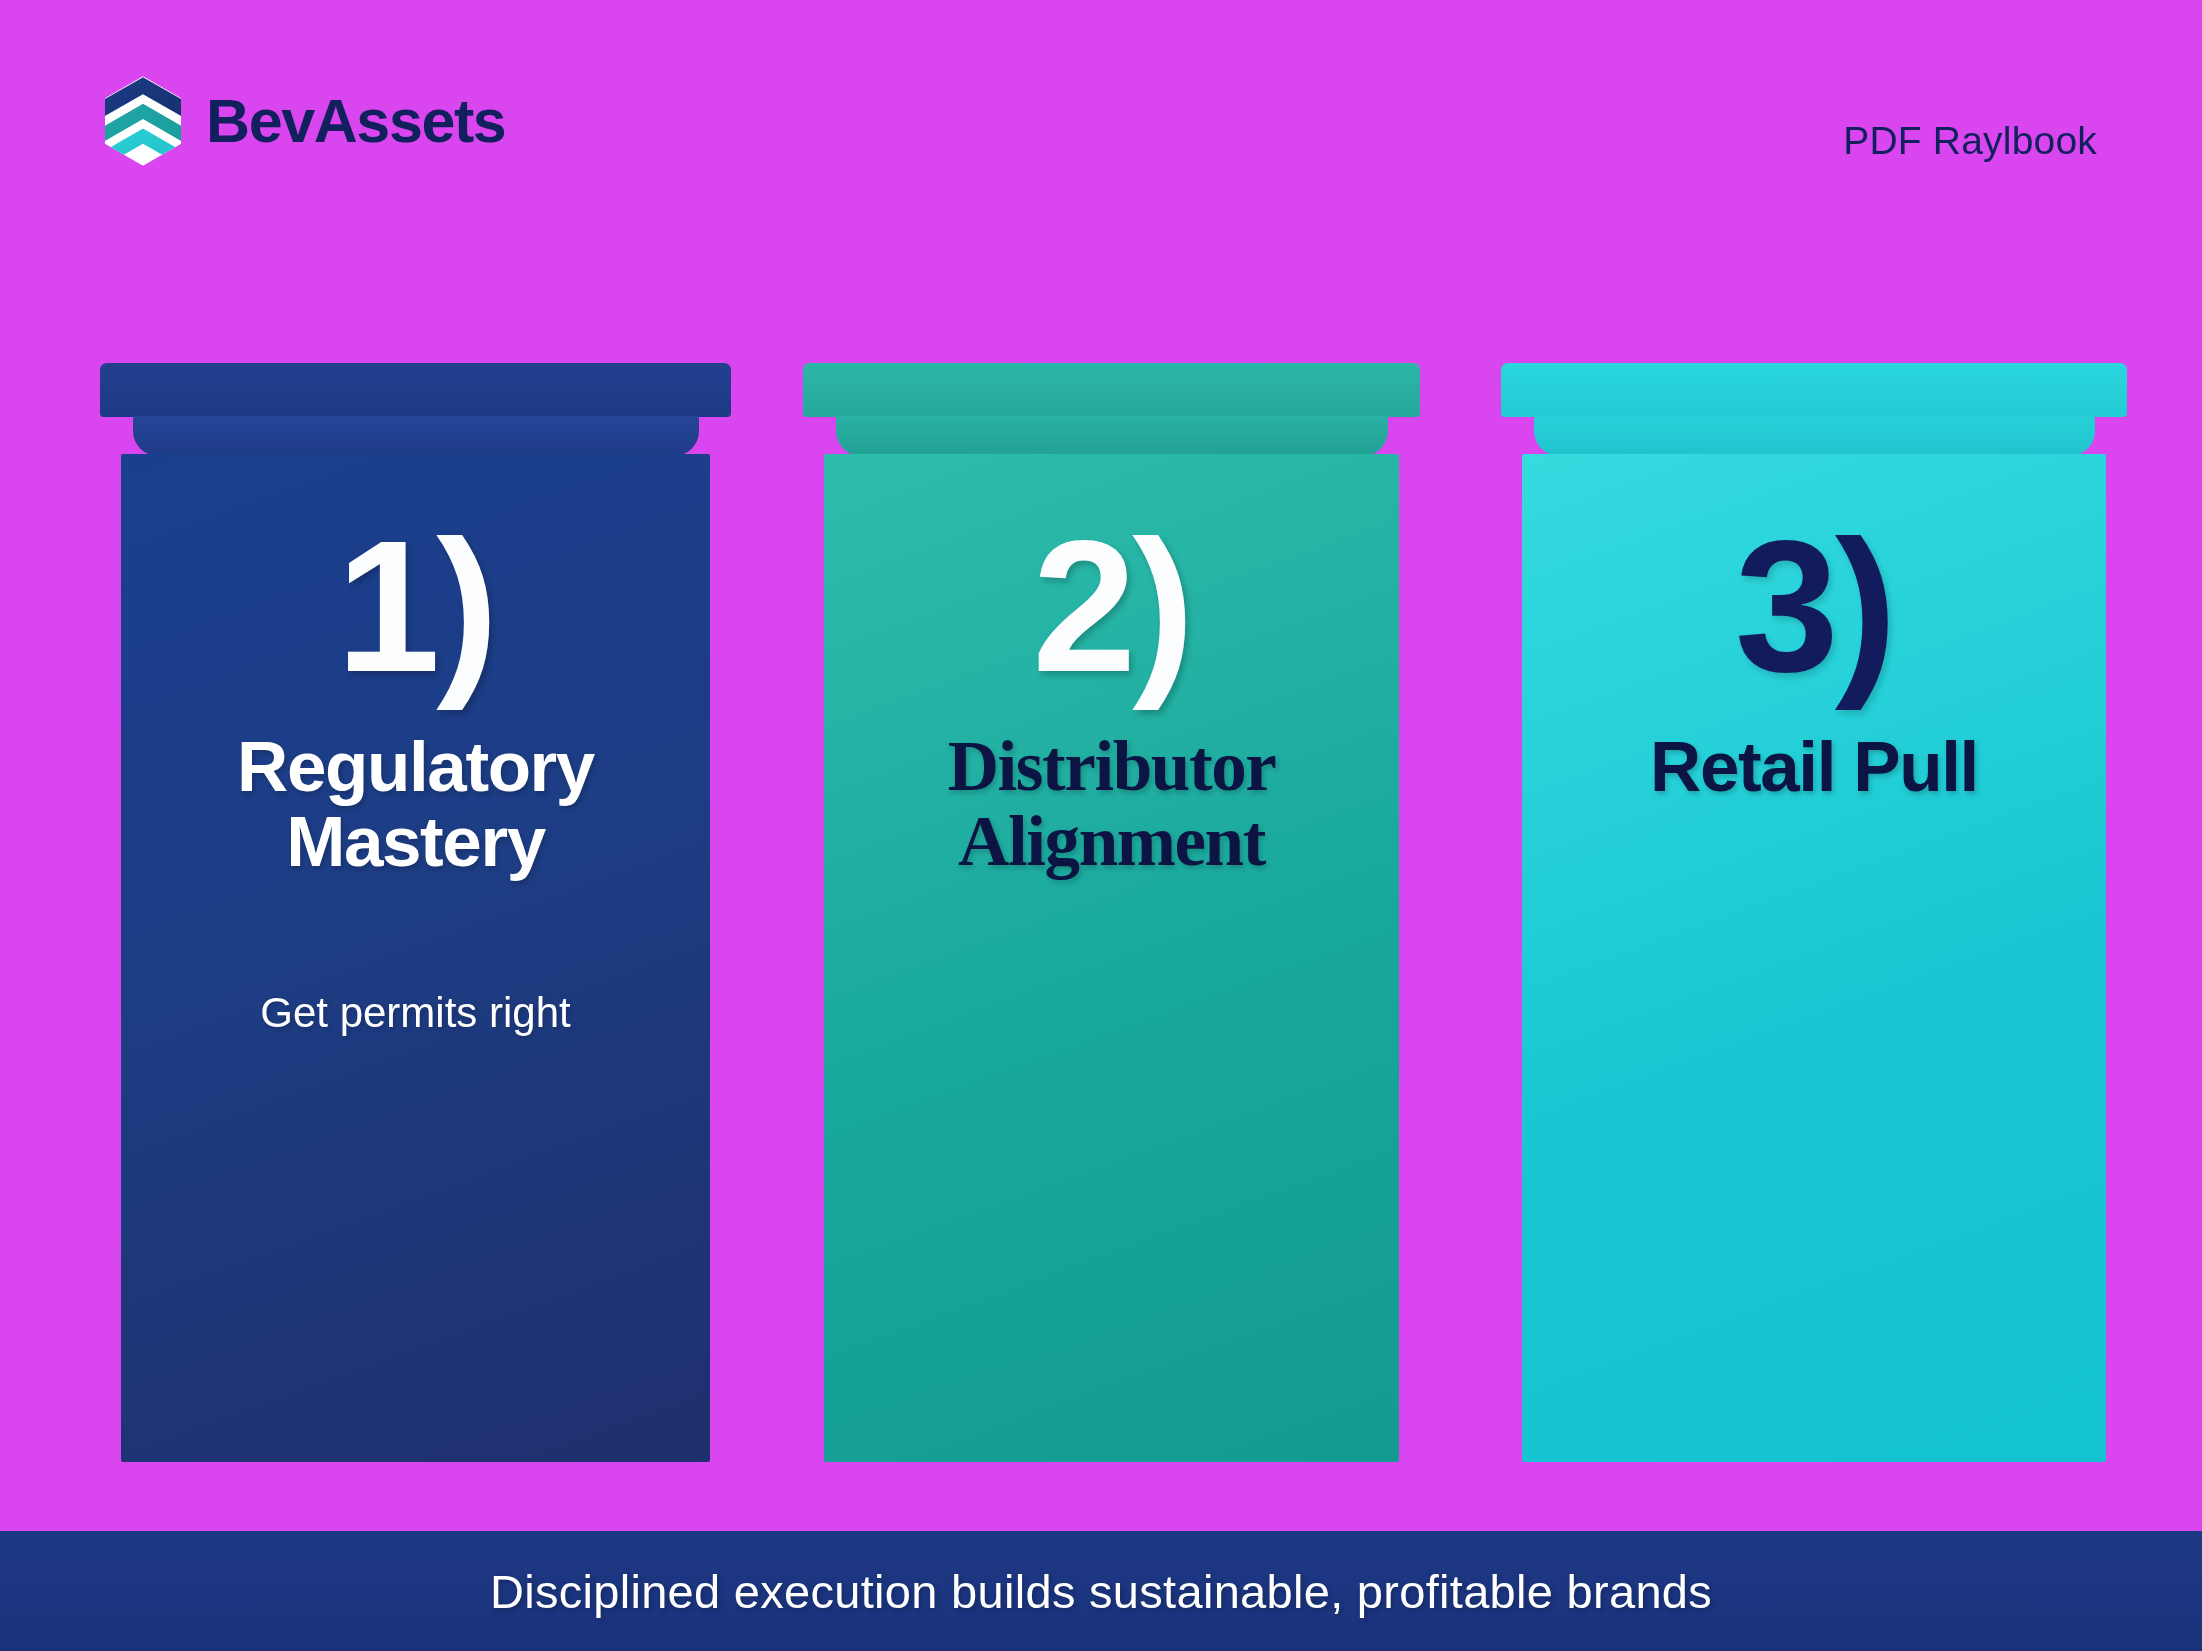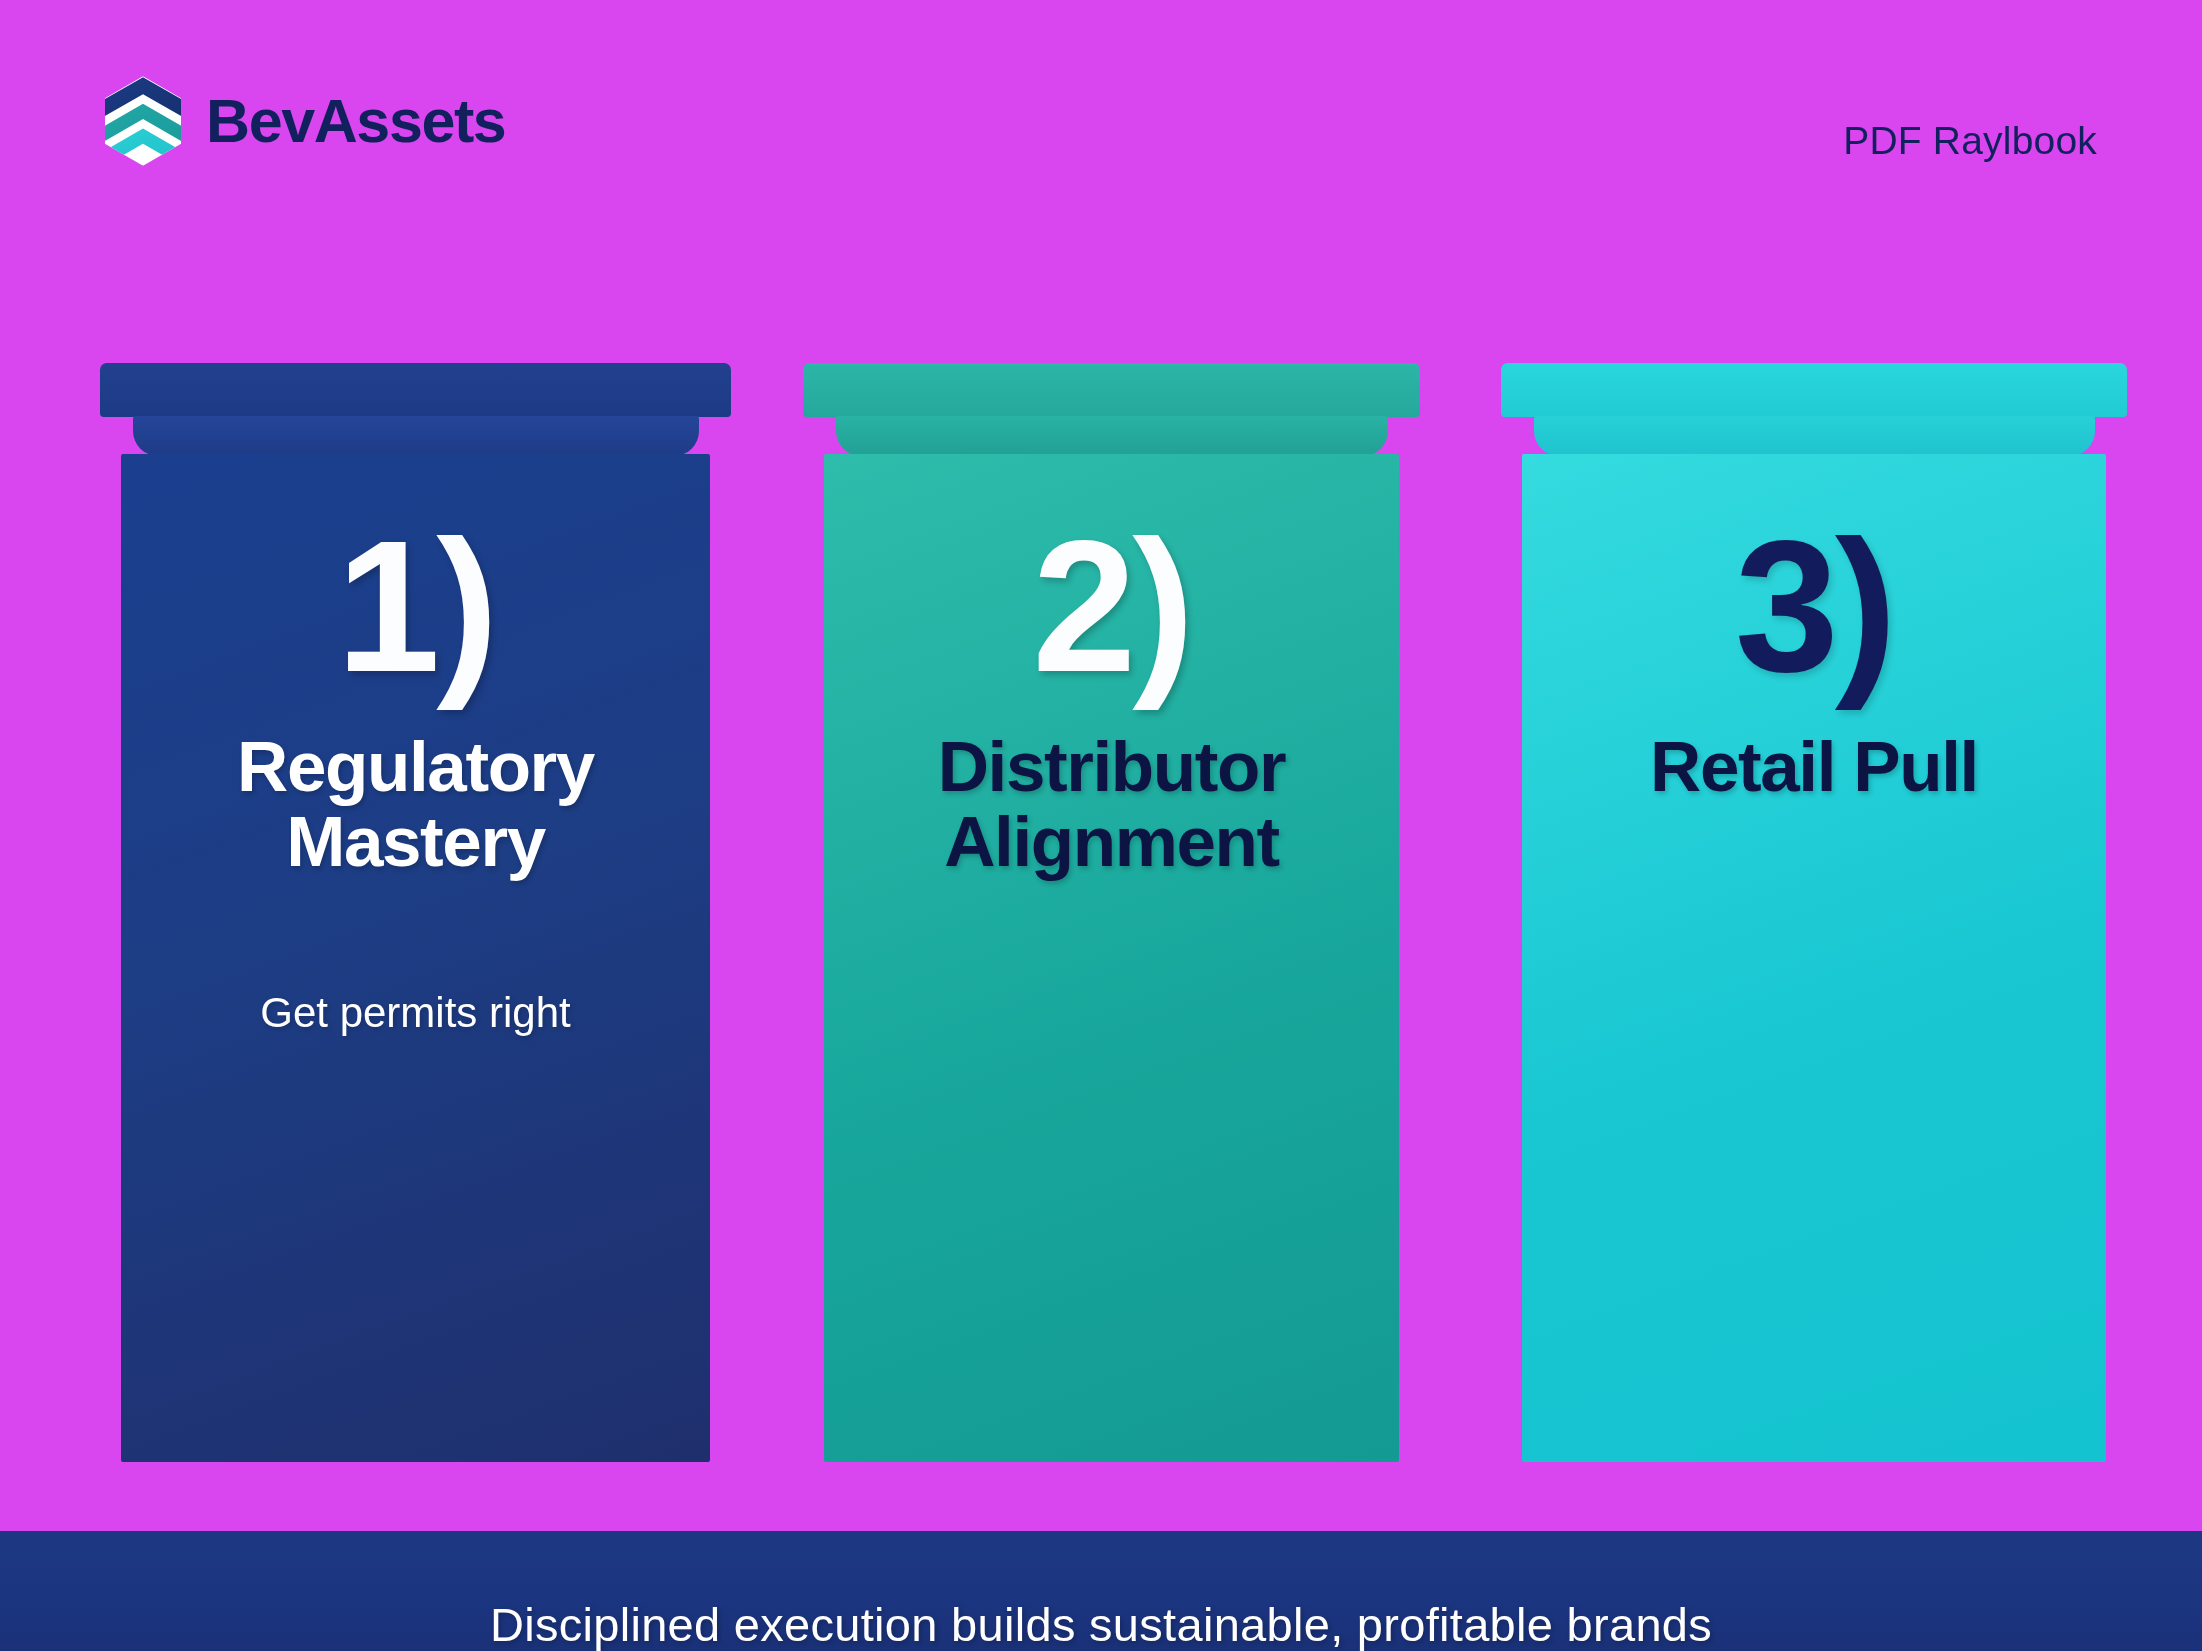--- a/index.html
+++ b/index.html
@@ -161,39 +161,39 @@
   .c1 .cap-band { background: linear-gradient(180deg,#25459a 0%,#1e3b86 100%); }
   .c1 .shaft    { background: linear-gradient(160deg,#1b3f8f 0%,#1d3d84 45%,#1f2f6d 100%); }
   .c1 .num      { color: #fbfdff; }
   .c1 .col-title{ color: #ffffff; }
 
   
   .c2 .cap-top  { background: linear-gradient(180deg,#2cb6a8 0%,#25a89c 100%); }
   .c2 .cap-band { background: linear-gradient(180deg,#29b2a5 0%,#22a094 100%); }
   .c2 .shaft    { background: linear-gradient(160deg,#2ebcab 0%,#18a79c 55%,#139a93 100%); }
   .c2 .num      { color: #fbfdff; }
-  .c2 .col-title{ color: #0c1443; }
+  .c2 .col-title{ color: #0c1443; font-family: Liberation Serif, serif; }
 
   
   .c3 .cap-top  { background: linear-gradient(180deg,#2ad6dd 0%,#21cbd4 100%); }
   .c3 .cap-band { background: linear-gradient(180deg,#27d0d8 0%,#1fc3cd 100%); }
   .c3 .shaft    { background: linear-gradient(160deg,#34dbdf 0%,#19c7d2 55%,#13c3cf 100%); }
   .c3 .num      { color: #121c5c; text-shadow: 2.9px 3.8px 6.7px rgba(0,0,0,0.16); }
   .c3 .col-title{ color: #0c1443; }
 
   
   .footer {
     position: absolute;
     left: 0;
     bottom: 0;
     width: 2202px;
     height: 121px;
     background: linear-gradient(180deg,#1d3883 0%,#1c3580 55%,#1a3178 100%);
     display: flex;
-    align-items: flex-end;
+    align-items: center;
     justify-content: center;
   }
 
   .footer-text {
     font-size: 47px;
     color: #ffffff;
     letter-spacing: 0.3px;
     text-shadow: 1.9px 1.9px 5.7px rgba(0,0,0,0.25);
     white-space: nowrap;
   }

